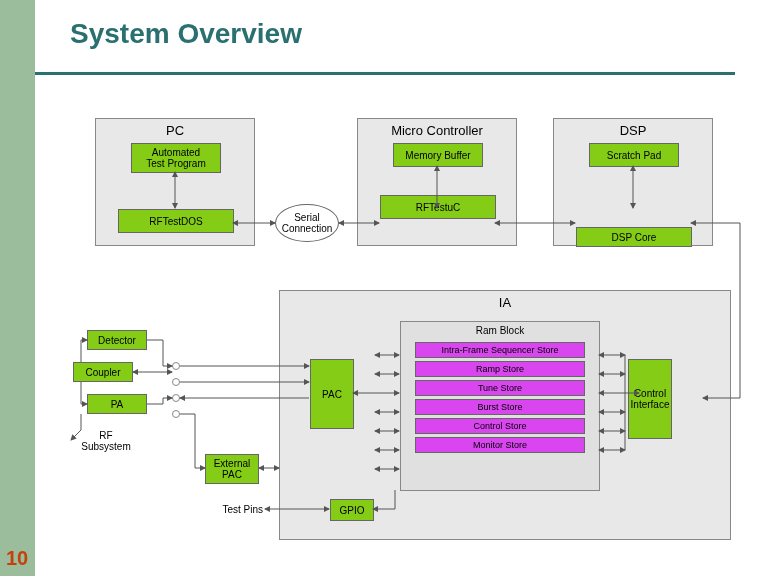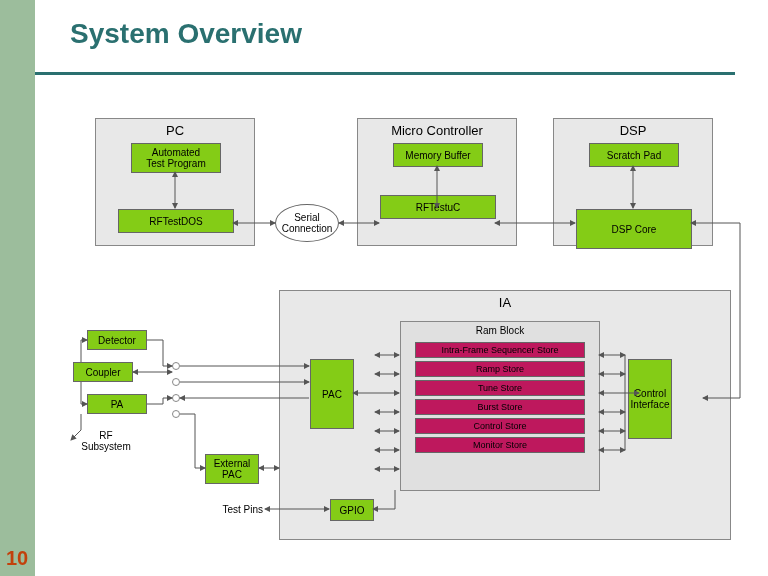--- a/index.html
+++ b/index.html
@@ -6,21 +6,21 @@
   .slide { width:768px; height:576px; position:relative; }
   .sidebar { position:absolute; left:0; top:0; width:35px; height:576px; background:#9cbd9c; }
   .title { position:absolute; left:70px; top:18px; font-size:28px; font-weight:bold; color:#2a7070; }
   .hr { position:absolute; left:35px; top:72px; width:700px; height:3px; background:#2a7070; }
   .pagenum { position:absolute; left:6px; bottom:6px; font-size:20px; font-weight:bold; color:#c2410c; }
   .canvas { position:absolute; left:35px; top:80px; width:733px; height:496px; }
   .canvas * { box-sizing:border-box; }
   .block { position:absolute; background:#e8e8e8; border:1px solid #888; }
   .blockTitle { text-align:center; font-size:13px; padding-top:4px; }
   .box { position:absolute; background:#84cc16; border:1px solid #666; font-size:10px; display:flex; align-items:center; justify-content:center; text-align:center; padding:2px; }
-  .subbox { background:#be185d; border:1px solid #666; font-size:9px; display:flex; align-items:center; justify-content:center; height:16px; margin:3px 14px; }
+  .subbox { background:#d946ef; border:1px solid #666; font-size:9px; display:flex; align-items:center; justify-content:center; height:16px; margin:3px 14px; }
   .oval { position:absolute; background:#fff; border:1px solid #666; border-radius:50%; font-size:10px; display:flex; align-items:center; justify-content:center; text-align:center; line-height:1.1; }
   .txt { position:absolute; font-size:10px; text-align:center; }
   .port { position:absolute; width:8px; height:8px; border:1px solid #888; border-radius:50%; }
   svg.arrows { position:absolute; left:0; top:0; width:733px; height:496px; }
   svg.arrows line { stroke:#555; stroke-width:1; }
 </style>
 </head>
 <body>
 
 <div class="slide">
@@ -43,21 +43,21 @@
 
     <div class="block" style="left:322px; top:38px; width:160px; height:128px;">
       <div class="blockTitle">Micro Controller</div>
       <div class="box" style="left:35px; top:24px; width:90px; height:24px;">Memory Buffer</div>
       <div class="box" style="left:22px; top:76px; width:116px; height:24px;">RFTestuC</div>
     </div>
 
     <div class="block" style="left:518px; top:38px; width:160px; height:128px;">
       <div class="blockTitle">DSP</div>
       <div class="box" style="left:35px; top:24px; width:90px; height:24px;">Scratch Pad</div>
-      <div class="box" style="left:22px; top:90px; width:116px; height:40px;">DSP Core</div>
+      <div class="box" style="left:22px; top:108px; width:116px; height:20px;">DSP Core</div>
     </div>
 
     <div class="box" style="left:52px; top:250px; width:60px; height:20px;">Detector</div>
     <div class="box" style="left:38px; top:282px; width:60px; height:20px;">Coupler</div>
     <div class="box" style="left:52px; top:314px; width:60px; height:20px;">PA</div>
     <div class="txt" style="left:36px; top:350px; width:70px; white-space:pre-line;">RF
 Subsystem</div>
 
     <div class="port" style="left:137px; top:282px;"></div>
     <div class="port" style="left:137px; top:298px;"></div>

